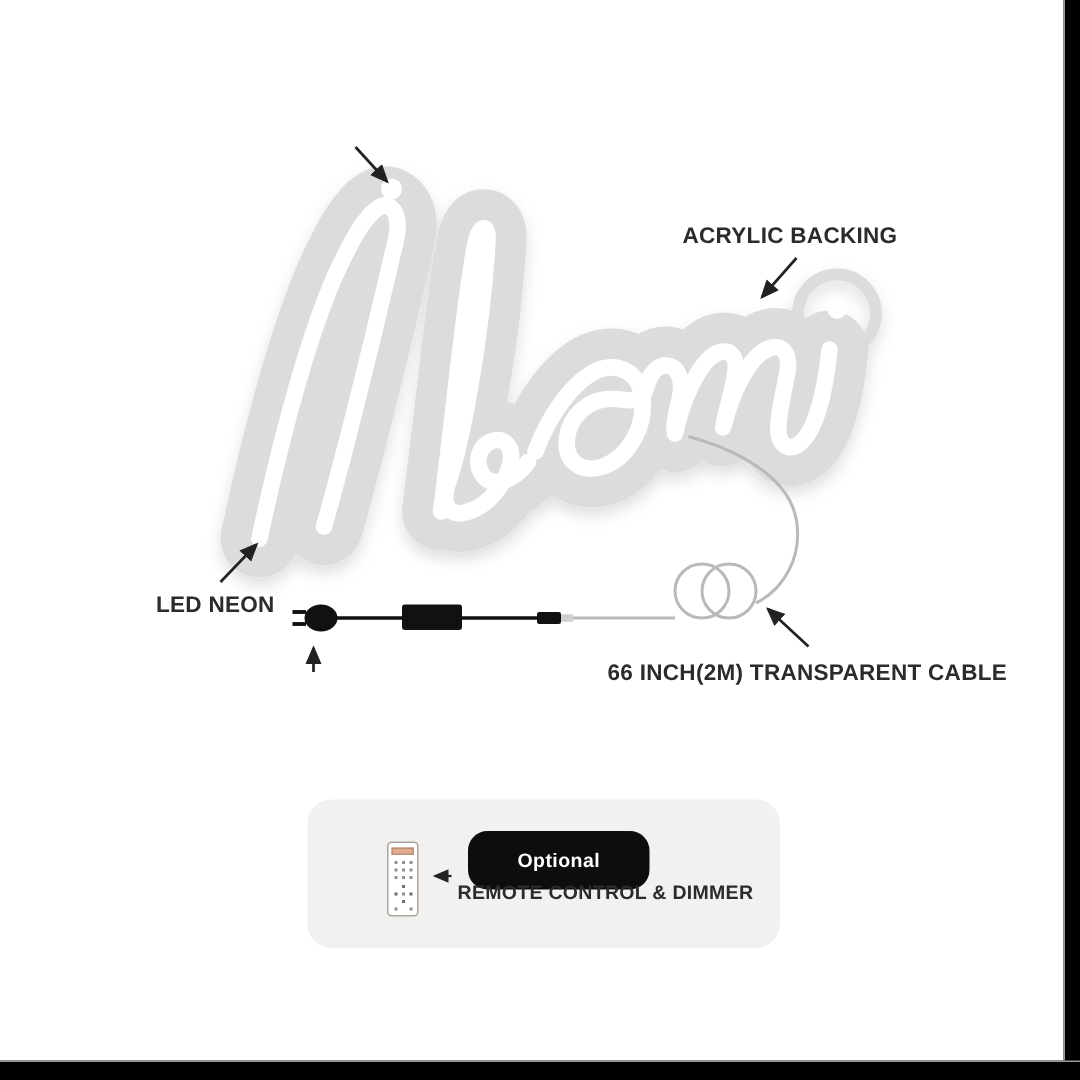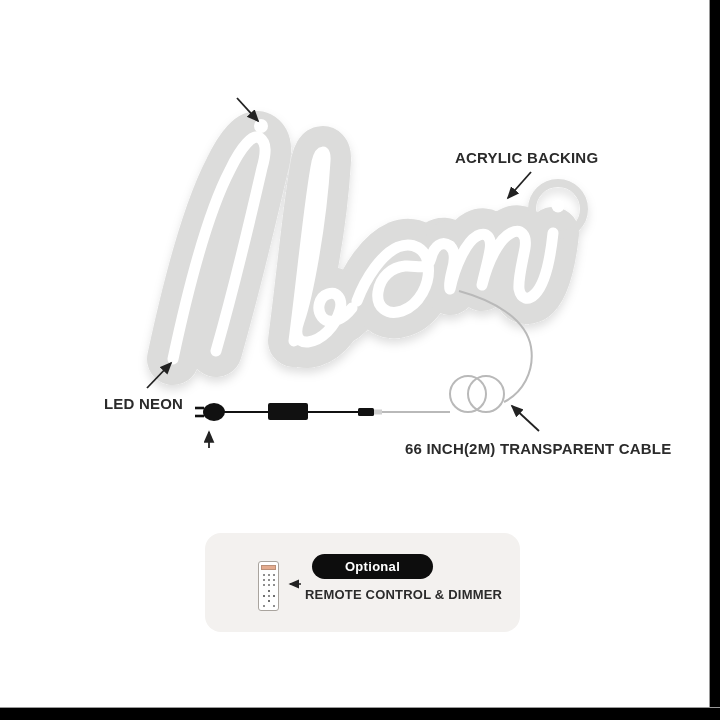--- a/index.html
+++ b/index.html
@@ -18,21 +18,21 @@
   #label-acrylic{left:455px;top:149px;text-align:right;}
   #label-led{left:104px;top:395px;}
   #label-power{left:143px;top:456px;}
   #label-cable{left:405px;top:440px;}
   
   .panel{
     position:absolute;left:205px;top:533px;width:315px;height:99px;
     background:#f3f1ef;border-radius:16px;
   }
   .badge{
-    position:absolute;left:107px;top:21px;width:121px;height:25px;
+    position:absolute;left:107px;top:21px;width:121px;height:39px;
     background:#0d0d0d;border-radius:13px;color:#ffffff;
     font-weight:bold;font-size:13px;letter-spacing:.3px;
     display:flex;align-items:center;justify-content:center;
   }
   .panel-caption{
     position:absolute;left:100px;top:54px;width:190px;text-align:center;
     color:#2b2b2b;font-weight:bold;font-size:13px;letter-spacing:.2px;white-space:nowrap;
   }
   .remote{
     position:absolute;left:53px;top:28px;width:21px;height:50px;

